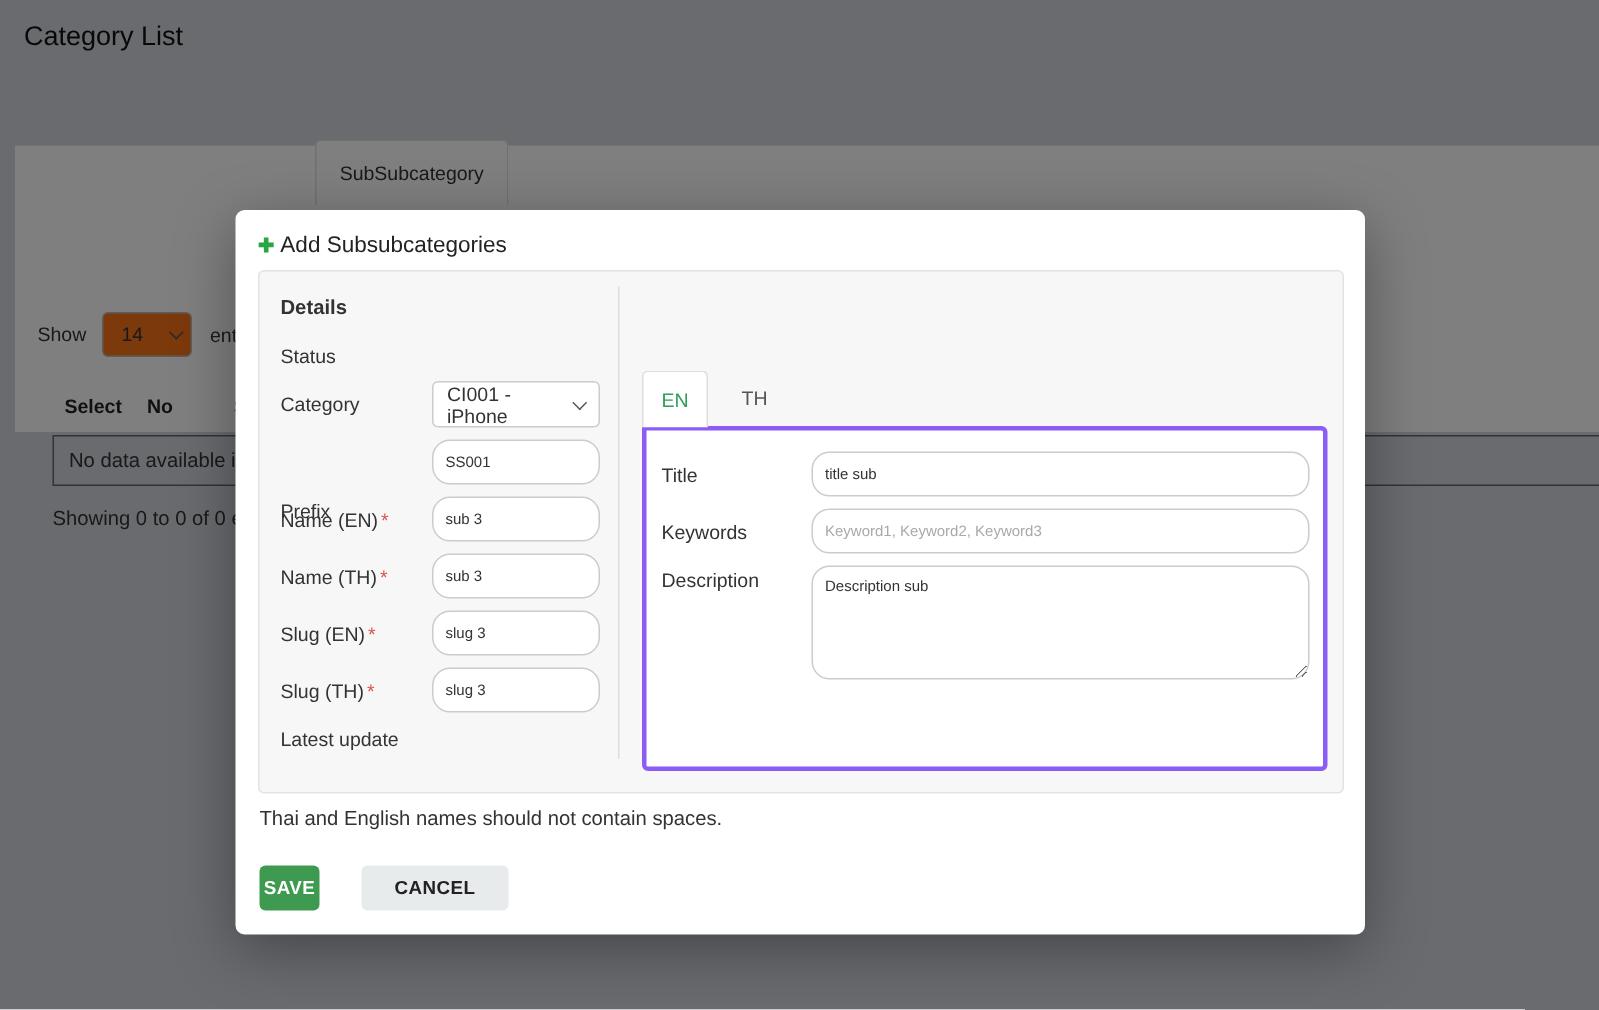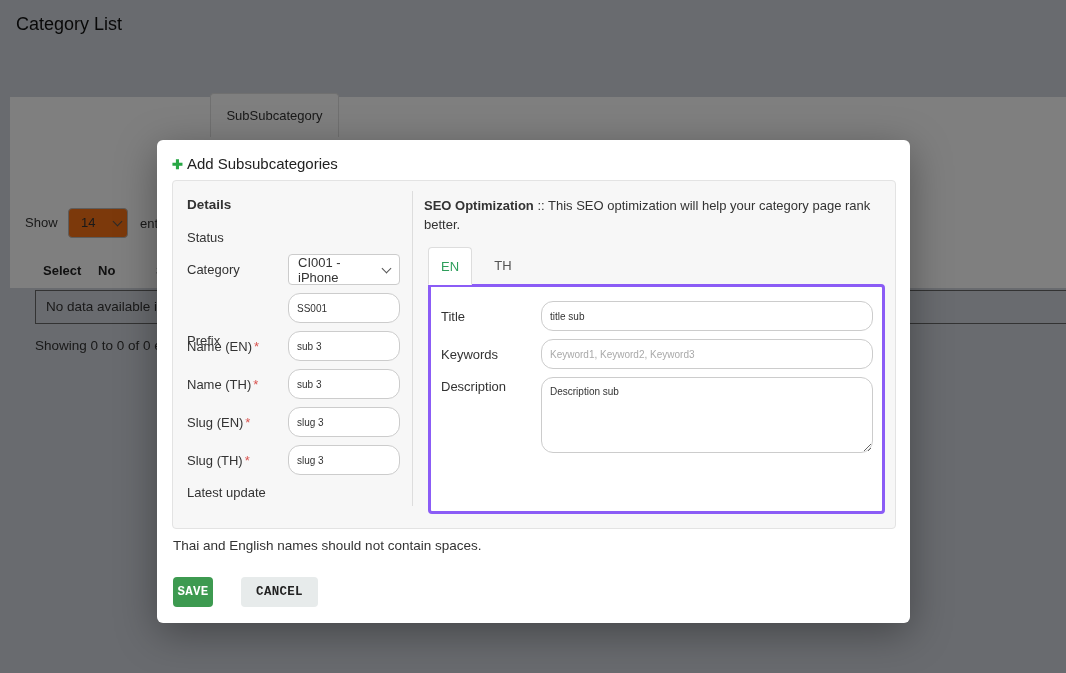--- a/index.html
+++ b/index.html
@@ -71,24 +71,24 @@
   .seo-tab.inactive { color:#555; }
   .seo-panel { position:absolute; left:255px; top:103px; width:457px; height:230px; background:#fff;
                border:3px solid #8b5cf6; border-radius:0 4px 4px 4px; }
   .seo-panel .f-label { left:10px; }
   .seo-panel .t-input, .seo-panel textarea { left:110px; width:332px; }
   textarea.t-input { height:76px; padding-top:6px; resize:both; line-height:16px; }
 
   .modal-note { position:absolute; left:16px; top:398px; font-size:13.5px; color:#333; }
   .btn-save { position:absolute; left:16px; top:437px; width:40px; height:30px; background:#3d9a50;
               border:none; border-radius:4px; color:#fff; font-weight:700; font-size:12.5px;
-              letter-spacing:.3px; cursor:pointer; font-family:Liberation Mono, monospace; }
-  .btn-cancel { position:absolute; left:84px; top:437px; width:77px; height:30px; background:#e7ebeb;
+              letter-spacing:.3px; cursor:pointer; font-family:Liberation Sans, sans-serif; }
+  .btn-cancel { position:absolute; left:84px; top:437px; width:98px; height:30px; background:#e7ebeb;
                 border:none; border-radius:4px; color:#222; font-weight:700; font-size:12.5px;
-                letter-spacing:.3px; cursor:pointer; font-family:Liberation Mono, monospace; }
+                letter-spacing:.3px; cursor:pointer; font-family:Liberation Sans, sans-serif; }
 </style>
 </head>
 <body>
 
 <div class="page-title">Category List</div>
 
 <div class="tabstrip">
   <div class="tab" style="left:10px;width:84px;">Category</div>
   <div class="tab" style="left:98px;width:108px;">Subcategory</div>
   <div class="tab active" style="left:210px;width:129px;">SubSubcategory</div>
@@ -166,23 +166,20 @@
     <input class="t-input" style="left: 115px; top: 188px; width: 112px;" value="sub 3">
 
     <div class="f-label" style="left:14px;top:234px;"><span>Slug (EN)</span><span class="req">*</span></div>
     <input class="t-input" style="left: 115px; top: 226px; width: 112px;" value="slug 3">
 
     <div class="f-label" style="left:14px;top:272px;"><span>Slug (TH)</span><span class="req">*</span></div>
     <input class="t-input" style="left: 115px; top: 264px; width: 112px;" value="slug 3">
 
     <div class="f-label" style="left:14px;top:304px;">Latest update</div>
 
-    <div class="seo-desc">
-      <b>SEO Optimization</b> <span>:: This SEO optimization will help your category page rank better.</span>
-    </div>
 
     <div class="seo-tab active" style="left:255px;">EN</div>
     <div class="seo-tab inactive" style="left:308px;">TH</div>
 
     <div class="seo-panel">
       <div class="f-label" style="top:22px;">Title</div>
       <input class="t-input" style="top: 14px;" value="title sub">
 
       <div class="f-label" style="top:60px;">Keywords</div>
       <input class="t-input" style="top: 52px;" placeholder="Keyword1, Keyword2, Keyword3">

